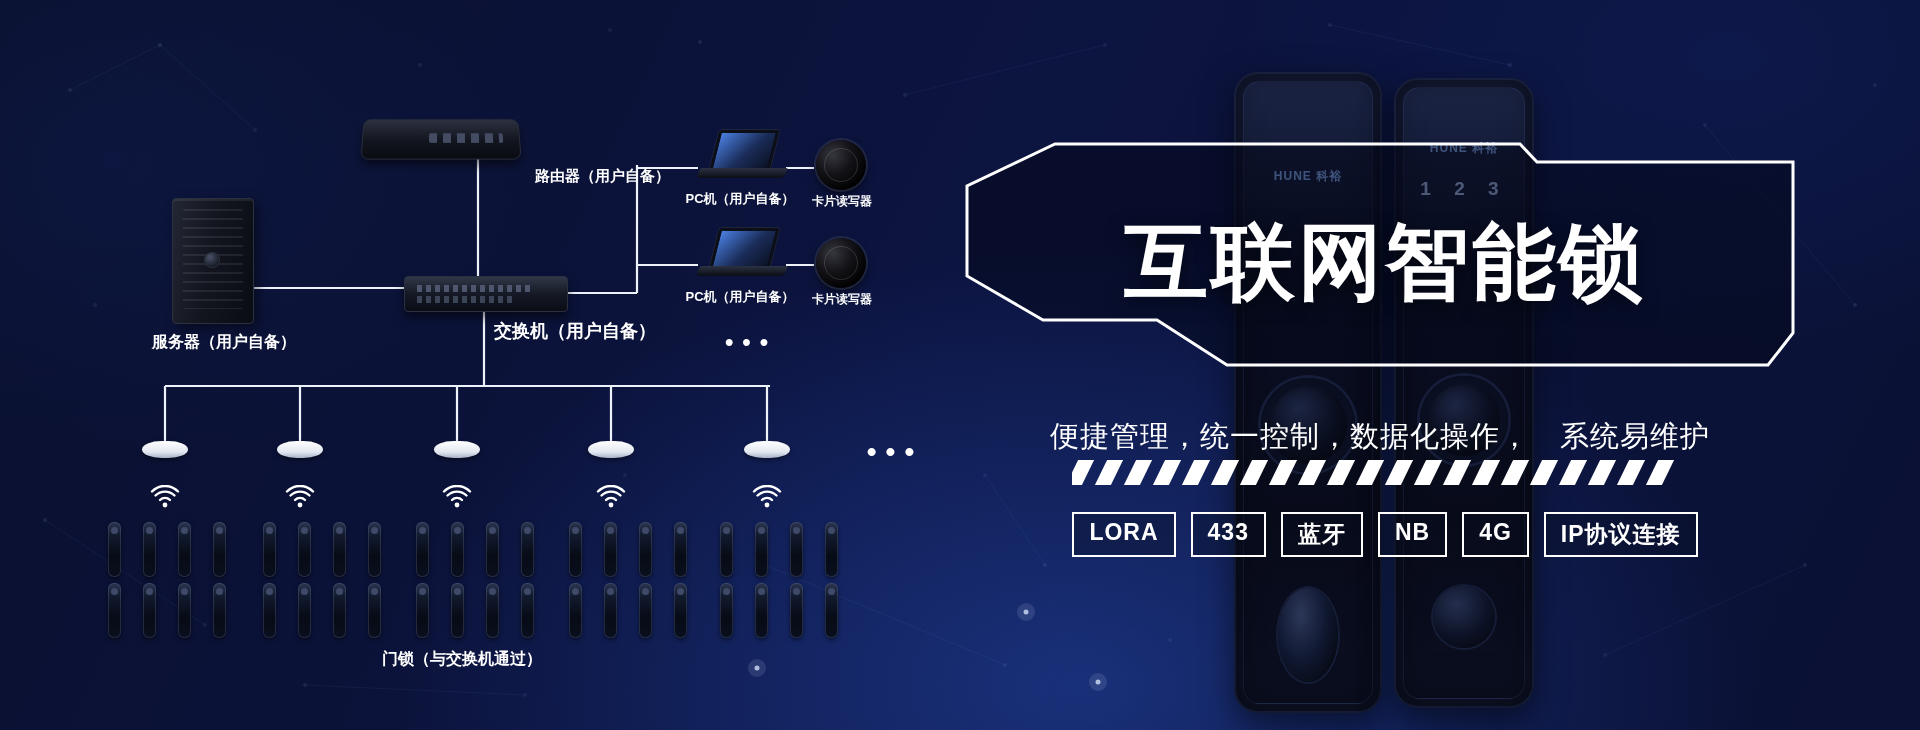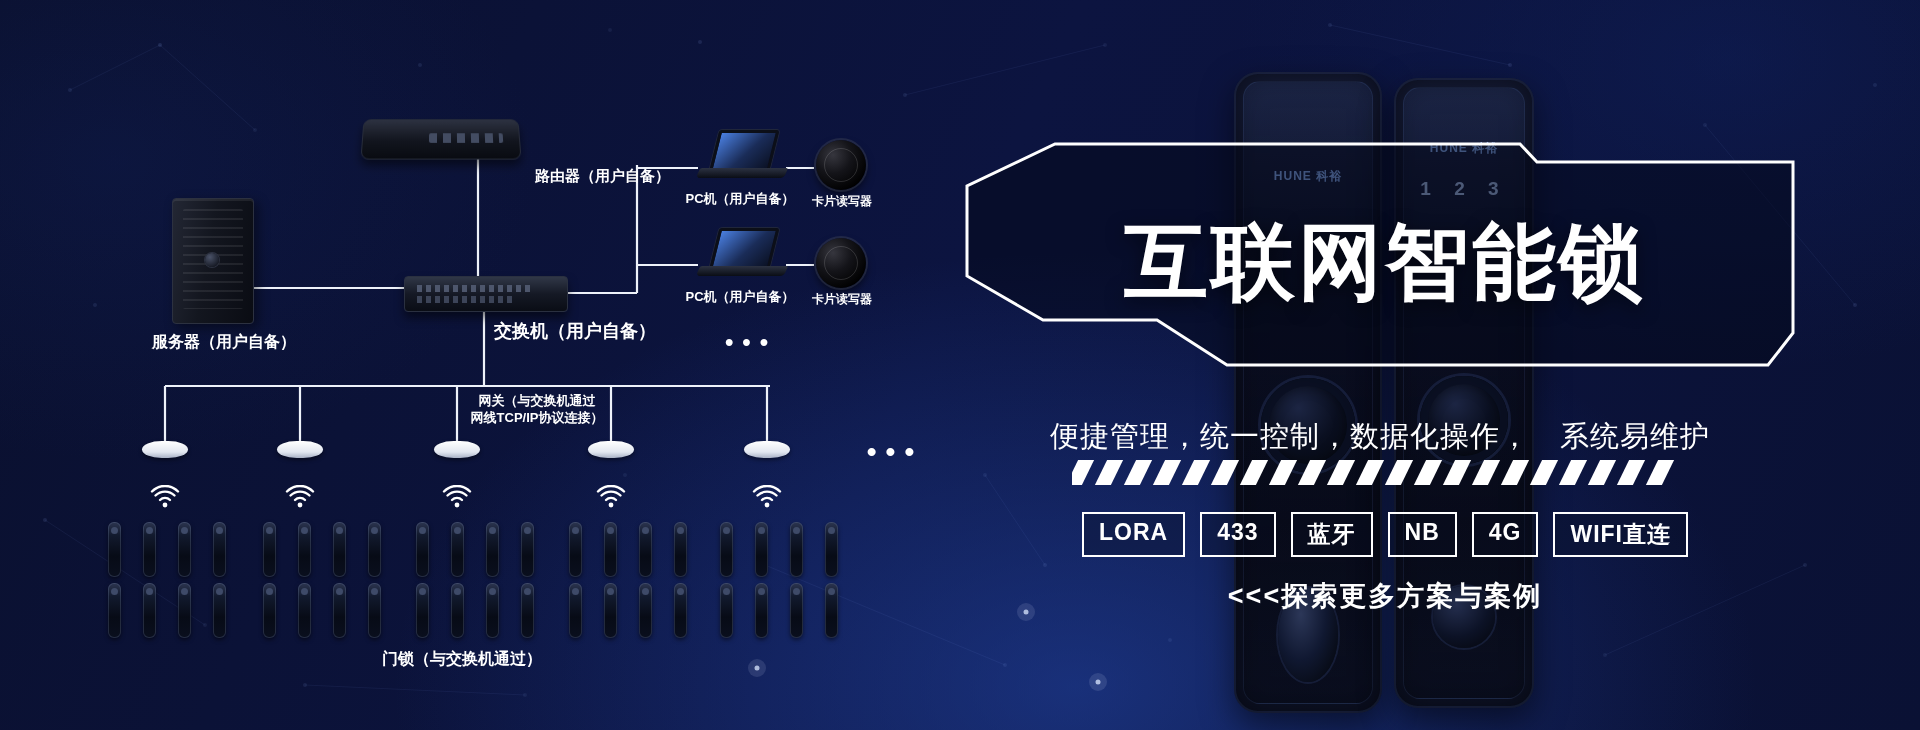--- a/index.html
+++ b/index.html
@@ -189,24 +189,20 @@
   <div class="laptop" style="left:698px;top:228px">
     <div class="lap-screen"></div>
     <div class="lap-base"></div>
   </div>
   <div class="lbl lbl-pc" style="left:680px;top:288px">PC机（用户自备）</div>
   <div class="reader" style="left:816px;top:238px"></div>
   <div class="lbl lbl-reader" style="left:786px;top:291px">卡片读写器</div>
 
   <div class="lbl more" style="left:706px;top:328px;width:90px;font-size:24px">•••</div>
 
-  <div class="lbl note">
-    <div>网关（与交换机通过</div>
-    <div>网线TCP/IP协议连接）</div>
-  </div>
 
   <div>
       <div class="gateway" style="left: 142px;">
         <div class="dome"></div>
         <div class="wifi"><svg width="30" height="24" viewBox="0 0 30 24">
             <path d="M10 15 A7 7 0 0 1 20 15"></path>
             <path d="M5.5 10.5 A13.5 13.5 0 0 1 24.5 10.5"></path>
             <path d="M2 6.5 A18 18 0 0 1 28 6.5"></path>
             <circle cx="15" cy="20" r="2.4"></circle>
           </svg></div>
@@ -335,17 +331,16 @@
       <div class="stripe"></div>
       <div class="stripe"></div>
       <div class="stripe"></div>
     </div>
   <div class="tags">
       <div class="tag">LORA</div>
       <div class="tag">433</div>
       <div class="tag">蓝牙</div>
       <div class="tag">NB</div>
       <div class="tag">4G</div>
-      <div class="tag">WIFI直连</div>
+      <div class="tag">IP协议连接</div>
     </div>
-  <div class="lbl cta">&lt;&lt;&lt;探索更多方案与案例</div>
 
 </div>
 
 </body></html>

